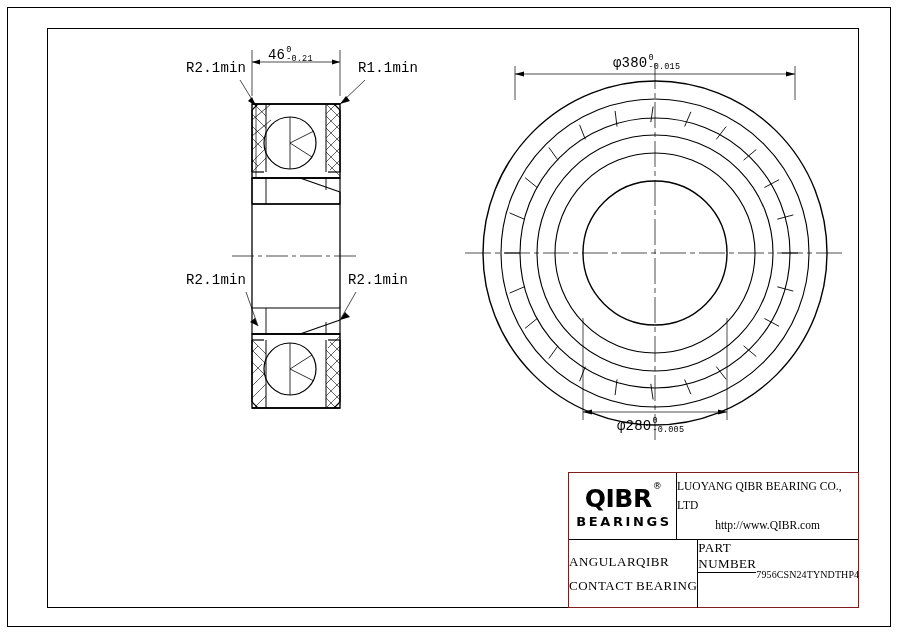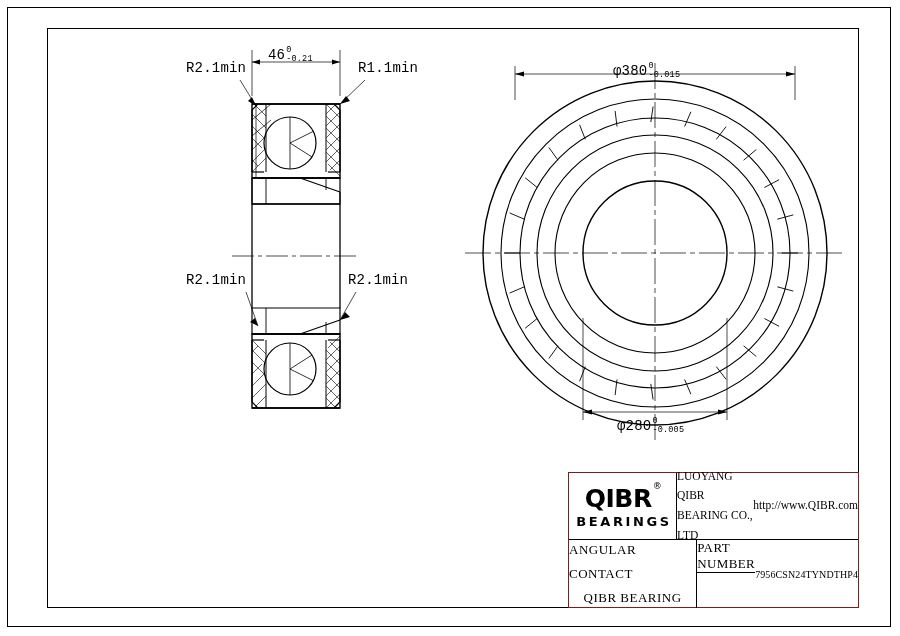--- a/index.html
+++ b/index.html
@@ -116,40 +116,40 @@
     font-family: "DejaVu Sans", sans-serif;
     font-size: 13px;
     letter-spacing: 2.6px;
     font-weight: bold;
     margin-top: 3px;
     margin-left: 3px;
   }
   .tb-company {
     flex: 1;
     display: flex;
-    flex-direction: row;
+    flex-direction: column;
     align-items: center;
     justify-content: center;
     font-size: 11.5px;
     line-height: 1.7;
   }
   .tb-bottom {
     position: absolute;
     left: 0;
     top: 67px;
     width: 100%;
     height: 68px;
     display: flex;
   }
   .tb-desc {
     width: 158px;
     border-right: 1px solid #000;
     box-sizing: border-box;
     display: flex;
-    flex-direction: column;
+    flex-direction: row;
     align-items: center;
     justify-content: center;
     font-size: 13px;
     line-height: 1.85;
     letter-spacing: 0.5px;
   }
   .tb-part {
     flex: 1;
     display: flex;
     flex-direction: row;
@@ -372,21 +372,21 @@
         <path d="M583,412 L592,409.5 L592,414.5 Z" fill="#000" stroke="none"></path>
         <path d="M727,412 L718,409.5 L718,414.5 Z" fill="#000" stroke="none"></path>
       </g>
     </g>
   </svg>
 
   <div class="dim-text" style="left:268px; top:46px;">
     <span>46</span><span class="tol"><span>0</span><span>-0.21</span></span>
   </div>
 
-  <div class="dim-text" style="left:613px; top:62px;">
+  <div class="dim-text" style="left:613px; top:54px;">
     <span>φ380</span><span class="tol"><span>0</span><span>-0.015</span></span>
   </div>
 
   <div class="dim-text" style="left:617px; top:417px;">
     <span>φ280</span><span class="tol"><span>0</span><span>-0.005</span></span>
   </div>
 
   <div class="dim-text" style="left:186px; top:60px;">R2.1min</div>
   <div class="dim-text" style="left:358px; top:60px;">R1.1min</div>
   <div class="dim-text" style="left:186px; top:272px;">R2.1min</div>

